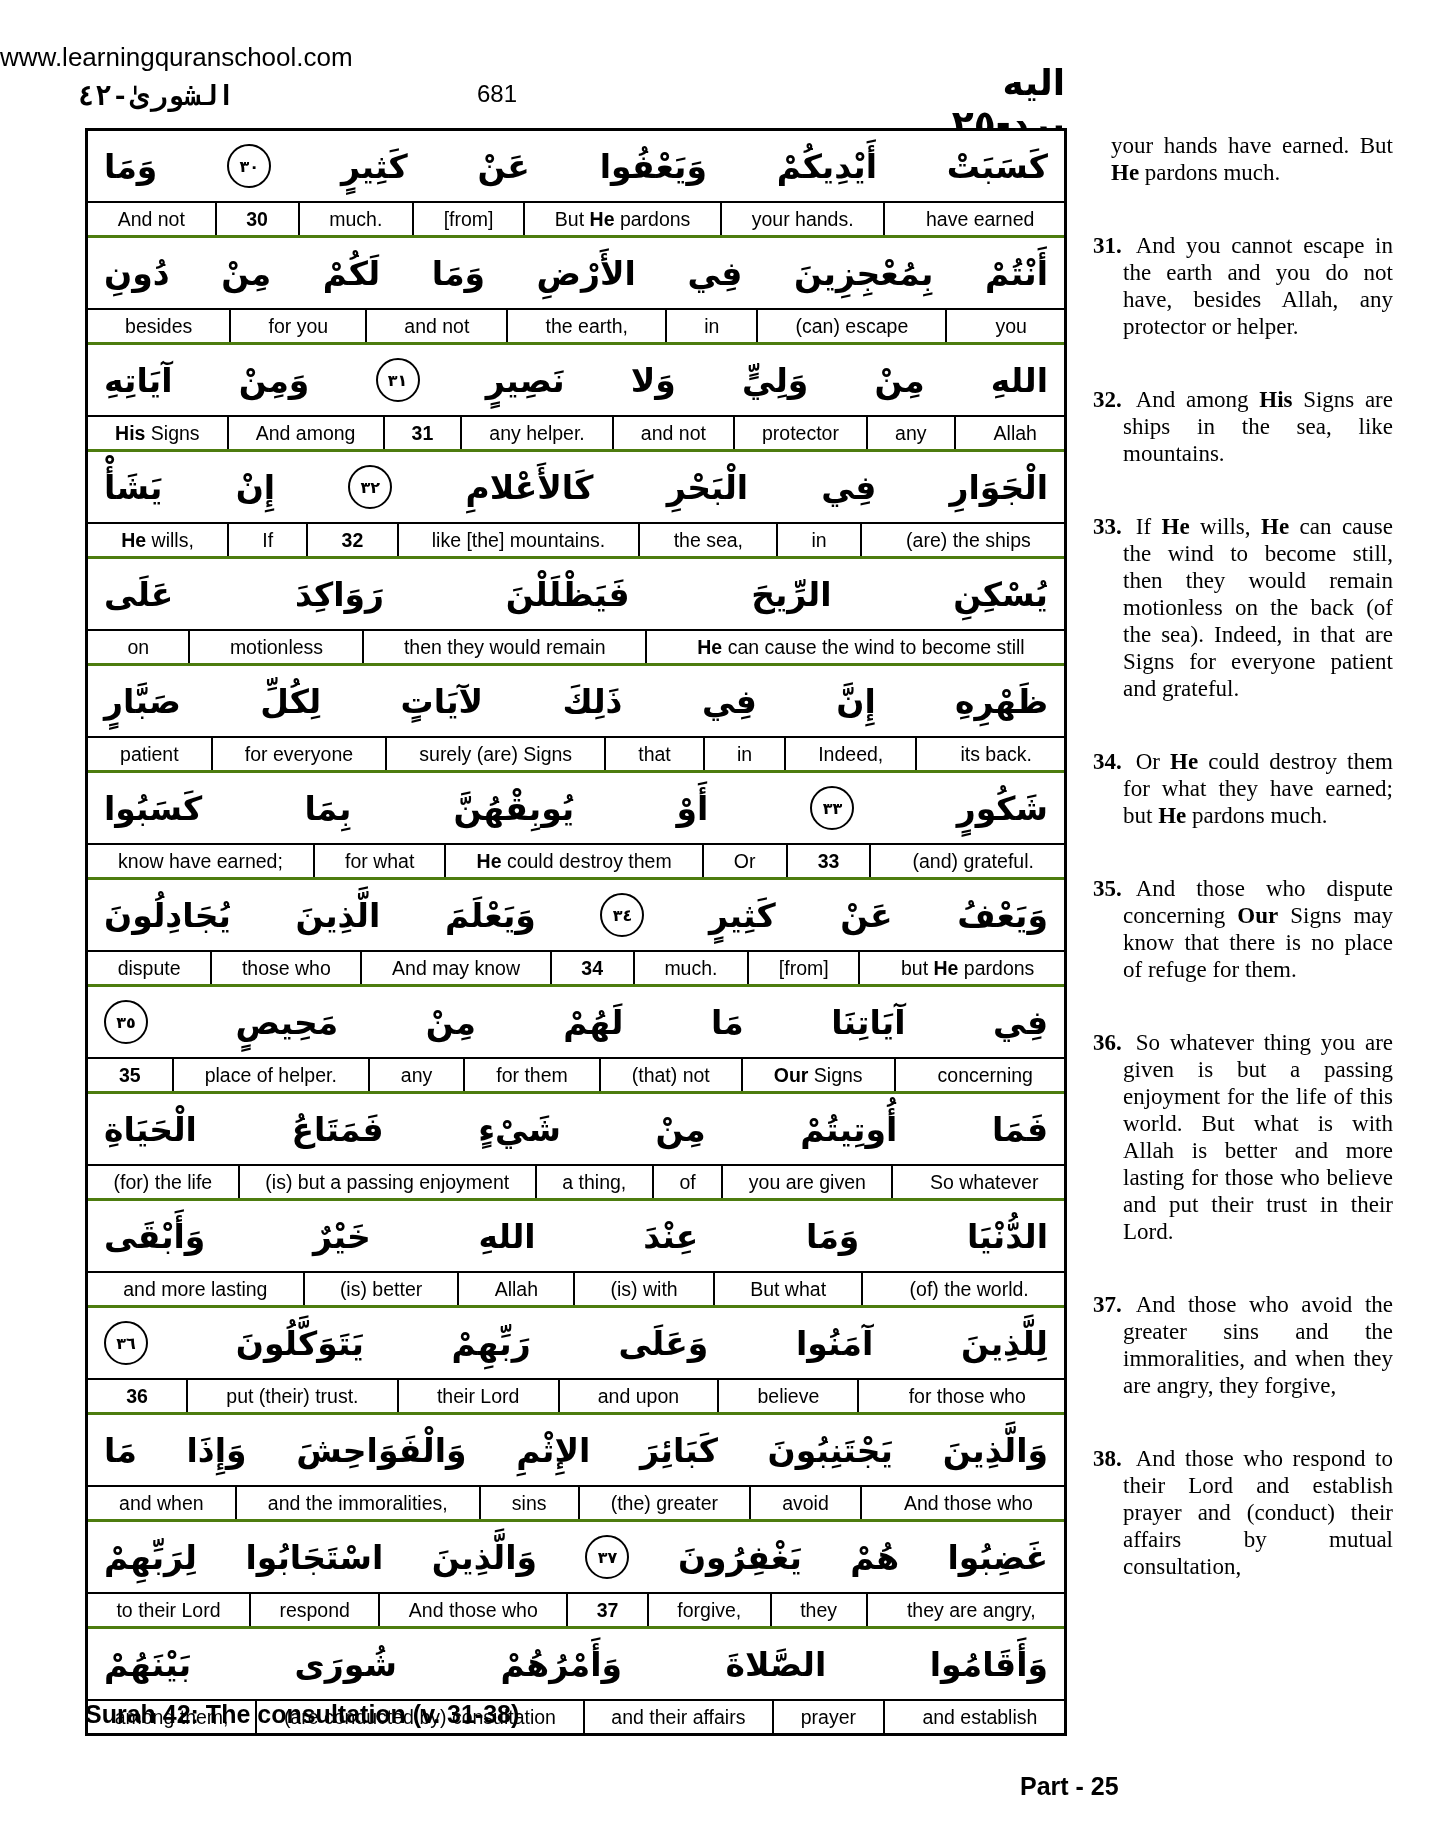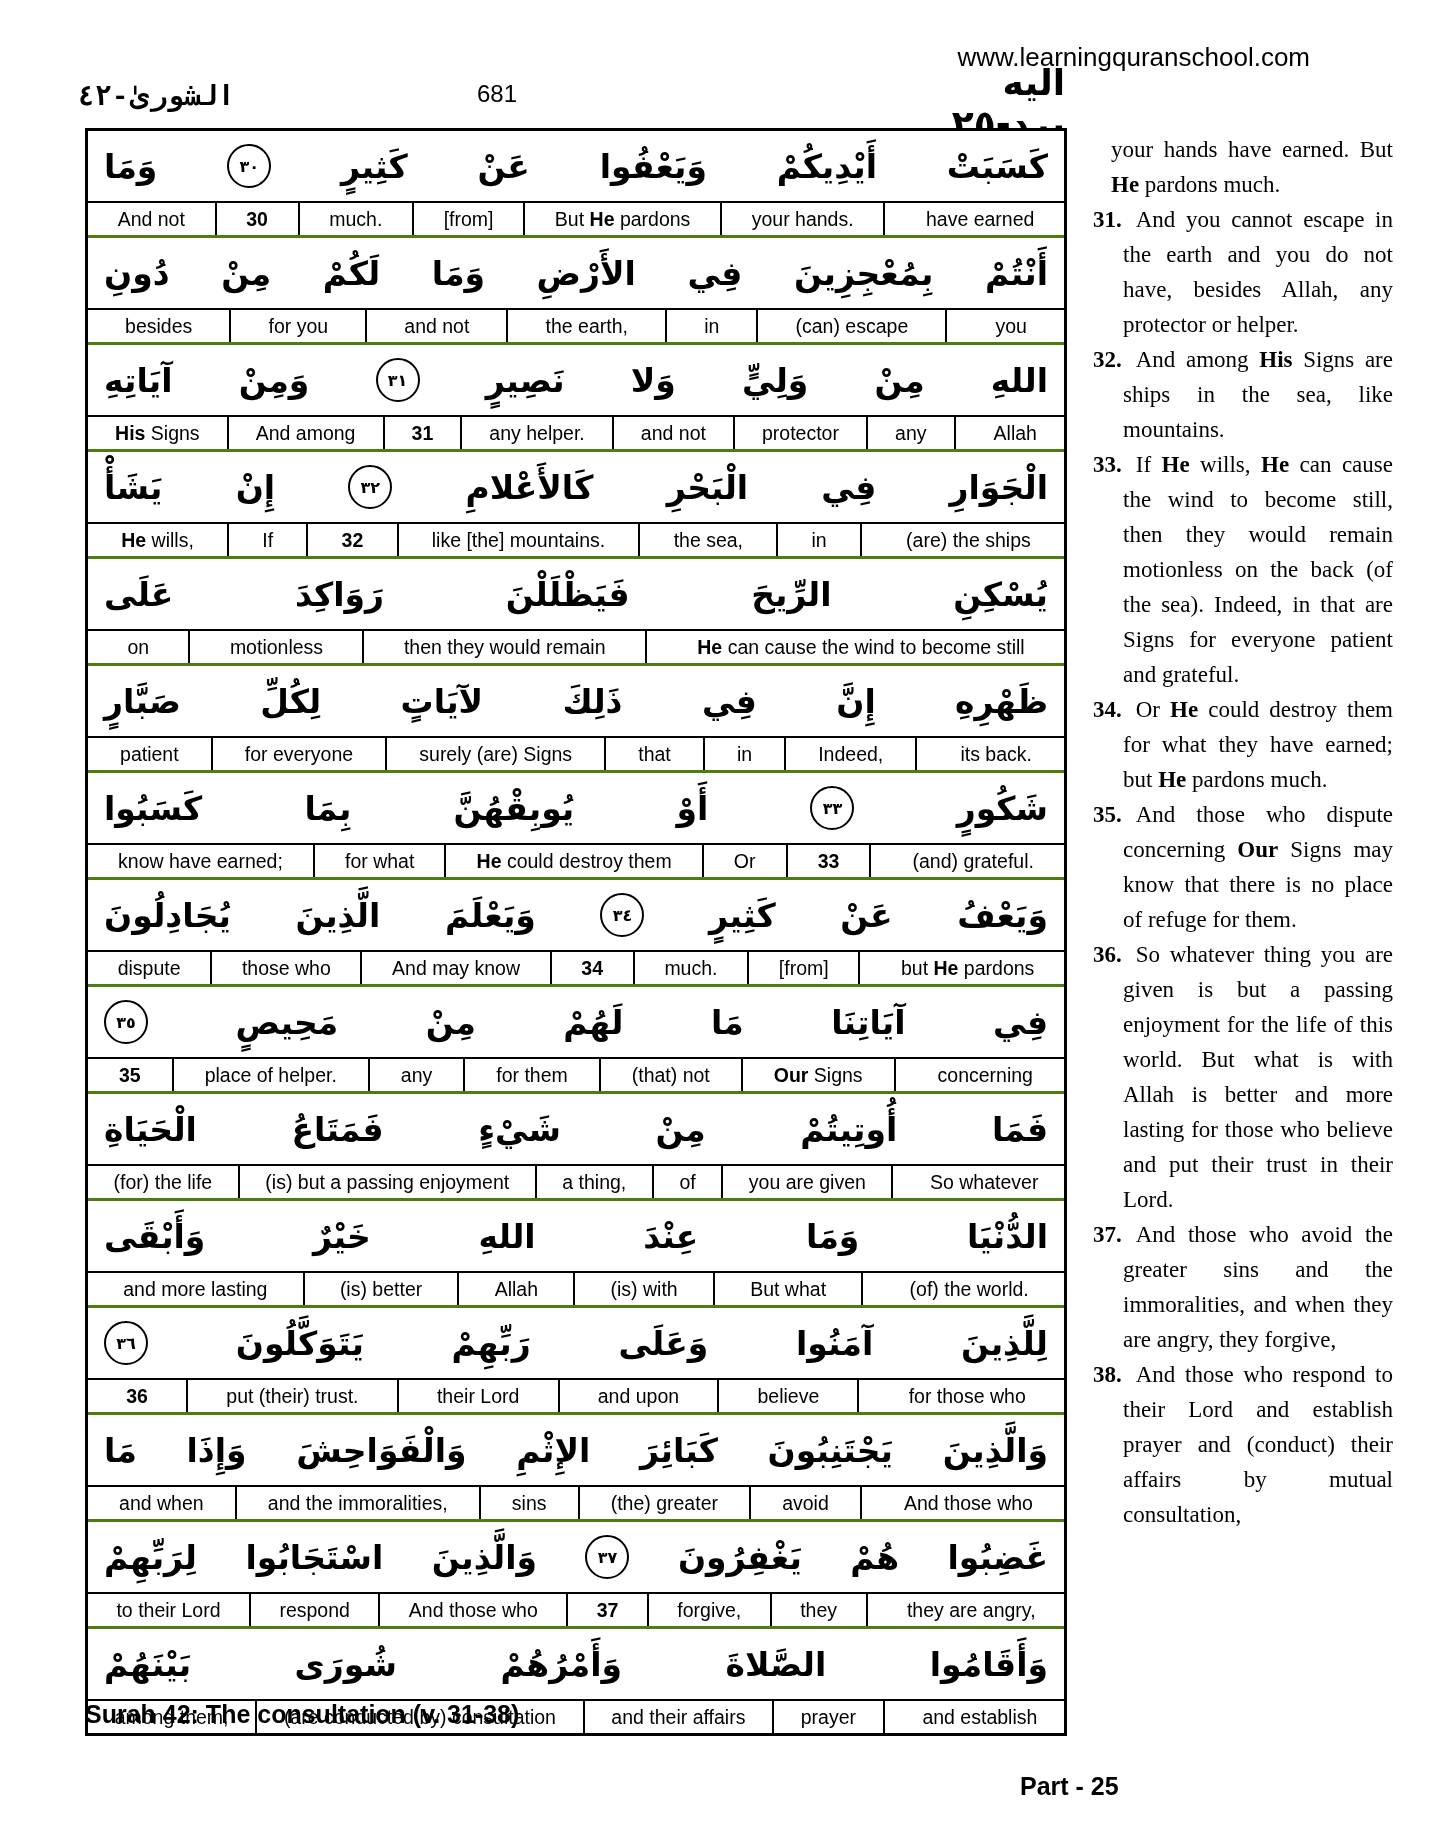--- a/index.html
+++ b/index.html
@@ -1,20 +1,20 @@
 <!DOCTYPE html>
 <html><head>
 <meta charset="utf-8">
 <style>
   html,body{margin:0;padding:0;background:#9a9a9a;}
   .page{position:relative;width:1454px;height:1822px;background:#ffffff;color:#000;
         font-family:"Liberation Sans",sans-serif;overflow:hidden;margin:0 auto;}
 
   
-  .hdr-site{position:absolute;top:42px;left:0;width:1310px;text-align:right;
+  .hdr-site{position:absolute;top:42px;left:0;width:1310px;text-align:left;
             font-size:26px;}
   .hdr-page{position:absolute;top:80px;left:437px;width:120px;text-align:center;
             font-size:24px;font-weight:normal;}
   .hdr-surah{position:absolute;top:54px;left:78px;font-family:Liberation Mono, monospace;
              font-size:28px;font-weight:bold;direction:rtl;margin-top:25px;}
   .hdr-juz{position:absolute;top:62px;left:880px;width:185px;text-align:right;
            font-family:"DejaVu Sans",sans-serif;font-size:36px;font-weight:bold;direction:rtl;}
 
   
   .content{position:absolute;top:128px;left:85px;display:flex;gap:26px;}
@@ -28,22 +28,22 @@
            width:40px;height:40px;border:2.5px solid #000;border-radius:50%;
            font-size:16px;font-weight:bold;flex:0 0 auto;}
   .gloss-row{display:flex;border-bottom:3px solid #4d7c0f;}
   .wbw-table > :last-child{border-bottom:none;}
   .gloss-cell{flex:1 1 auto;min-width:0;border-right:2px solid #000;text-align:center;
               font-size:19.5px;line-height:26px;padding:3px 5px;white-space:nowrap;overflow:hidden;}
   .gloss-cell:last-child{border-right:none;padding-left:16px;}
 
   
   .translation-col{width:300px;font-family:"Liberation Serif",serif;font-size:23px;
-                   line-height:35px;text-align:justify;display:flex;flex-direction:column;
-                   padding-top:4px;}
+                   line-height:27px;text-align:justify;display:flex;flex-direction:column;
+                   gap:46px;padding-top:4px;}
   .verse{padding-left:30px;text-indent:-30px;}
   .verse.cont{text-indent:0;padding-left:18px;}
   .vnum{font-weight:bold;margin-right:14px;}
 
   
   .footer-left{position:absolute;left:85px;top:1700px;font-weight:bold;font-size:25px;}
   .footer-right{position:absolute;left:1020px;top:1772px;font-weight:bold;font-size:25px;}
 </style>
 </head>
 <body>

